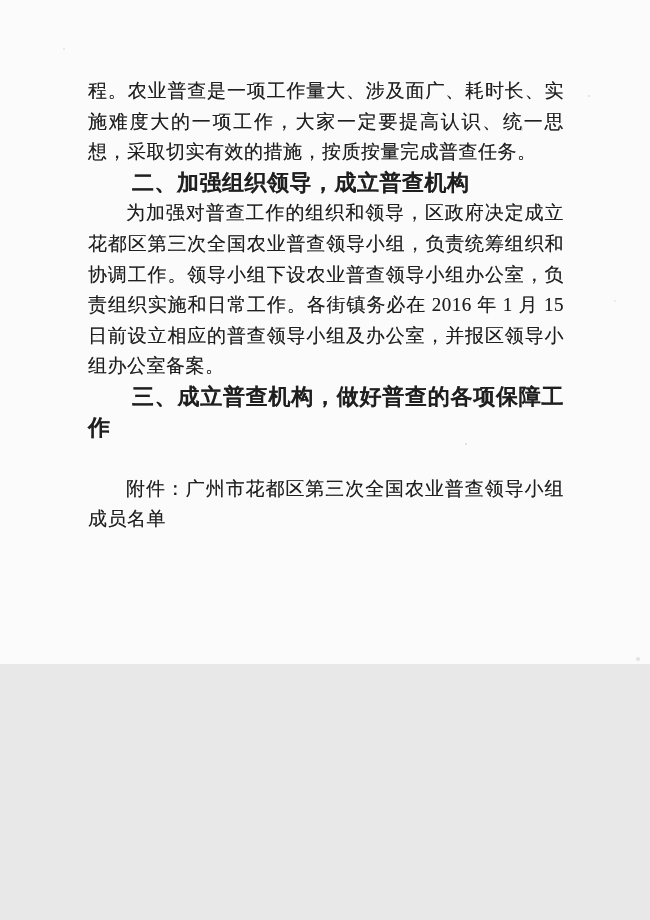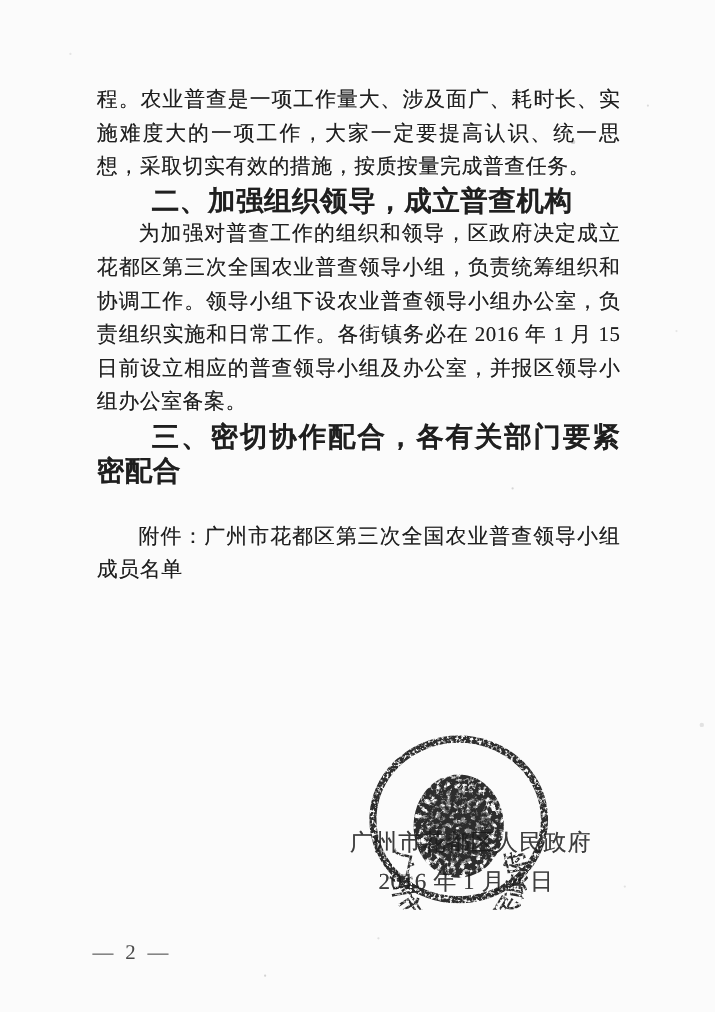--- a/index.html
+++ b/index.html
@@ -9,21 +9,21 @@
     --sig:#3d3d3d;
   }
   html,body{margin:0;padding:0;}
   body{
     width:650px;height:920px;
     background:#e8e8e8;
     font-family:"Liberation Serif", serif;
   }
   .page{
     position:relative;
-    width:650px;height:920px;
+    width:650px;height:664px;
     background:var(--paper);
     overflow:hidden;
   }
   
   .scan-noise{
     position:absolute;left:0;top:0;width:2px;height:2px;border-radius:50%;
     background:transparent;
     box-shadow:
       520px 128px 0 1px rgba(120,120,120,.30),
       588px  95px 0 0   rgba(140,140,140,.28),
@@ -44,21 +44,21 @@
     text-align:justify;
     letter-spacing:.5px;
     text-shadow:0 0 .6px rgba(20,20,20,.55);
   }
   .doc-body p{margin:0;padding:0;}
   .para{text-indent:2em;font-family:Liberation Serif, serif;}
   .para-cont{text-indent:0;}
   .heading{
     font-family:"Liberation Sans", sans-serif;
     font-weight:bold;
-    font-size:25px;
+    font-size:22px;
     text-indent:2em;
     margin:0;
     letter-spacing:.5px;
   }
   .attachment{
     text-indent:2em;
     margin-top:30.6px !important;
   }
   .sig-issuer{
     position:absolute;left:318px;top:752px;
@@ -90,21 +90,21 @@
 <body>
 
 <div class="page">
 
   <div class="scan-noise"></div>
 
   <div class="doc-body" id="doc-body">
       <p class="para-cont">程。农业普查是一项工作量大、涉及面广、耗时长、实施难度大的一项工作，大家一定要提高认识、统一思想，采取切实有效的措施，按质按量完成普查任务。</p>
       <p class="heading">二、加强组织领导，成立普查机构</p>
       <p class="para">为加强对普查工作的组织和领导，区政府决定成立花都区第三次全国农业普查领导小组，负责统筹组织和协调工作。领导小组下设农业普查领导小组办公室，负责组织实施和日常工作。各街镇务必在 2016 年 1 月 15 日前设立相应的普查领导小组及办公室，并报区领导小组办公室备案。</p>
-      <p class="heading">三、密切协作配合，各有关部门要紧密配合</p>
+      <p class="heading">三、成立普查机构，做好普查的各项保障工作</p>
       <p class="para attachment">附件：广州市花都区第三次全国农业普查领导小组成员名单</p>
     </div>
 
   <div class="sig-issuer">广州市花都区人民政府</div>
 
   <div class="sig-date">2016 年 1 月 4 日</div>
 
   <svg class="stamp" viewBox="0 0 168 164" xmlns="http://www.w3.org/2000/svg" aria-hidden="true">
     <defs>
       <filter id="roughInk" x="-20%" y="-20%" width="140%" height="140%">

